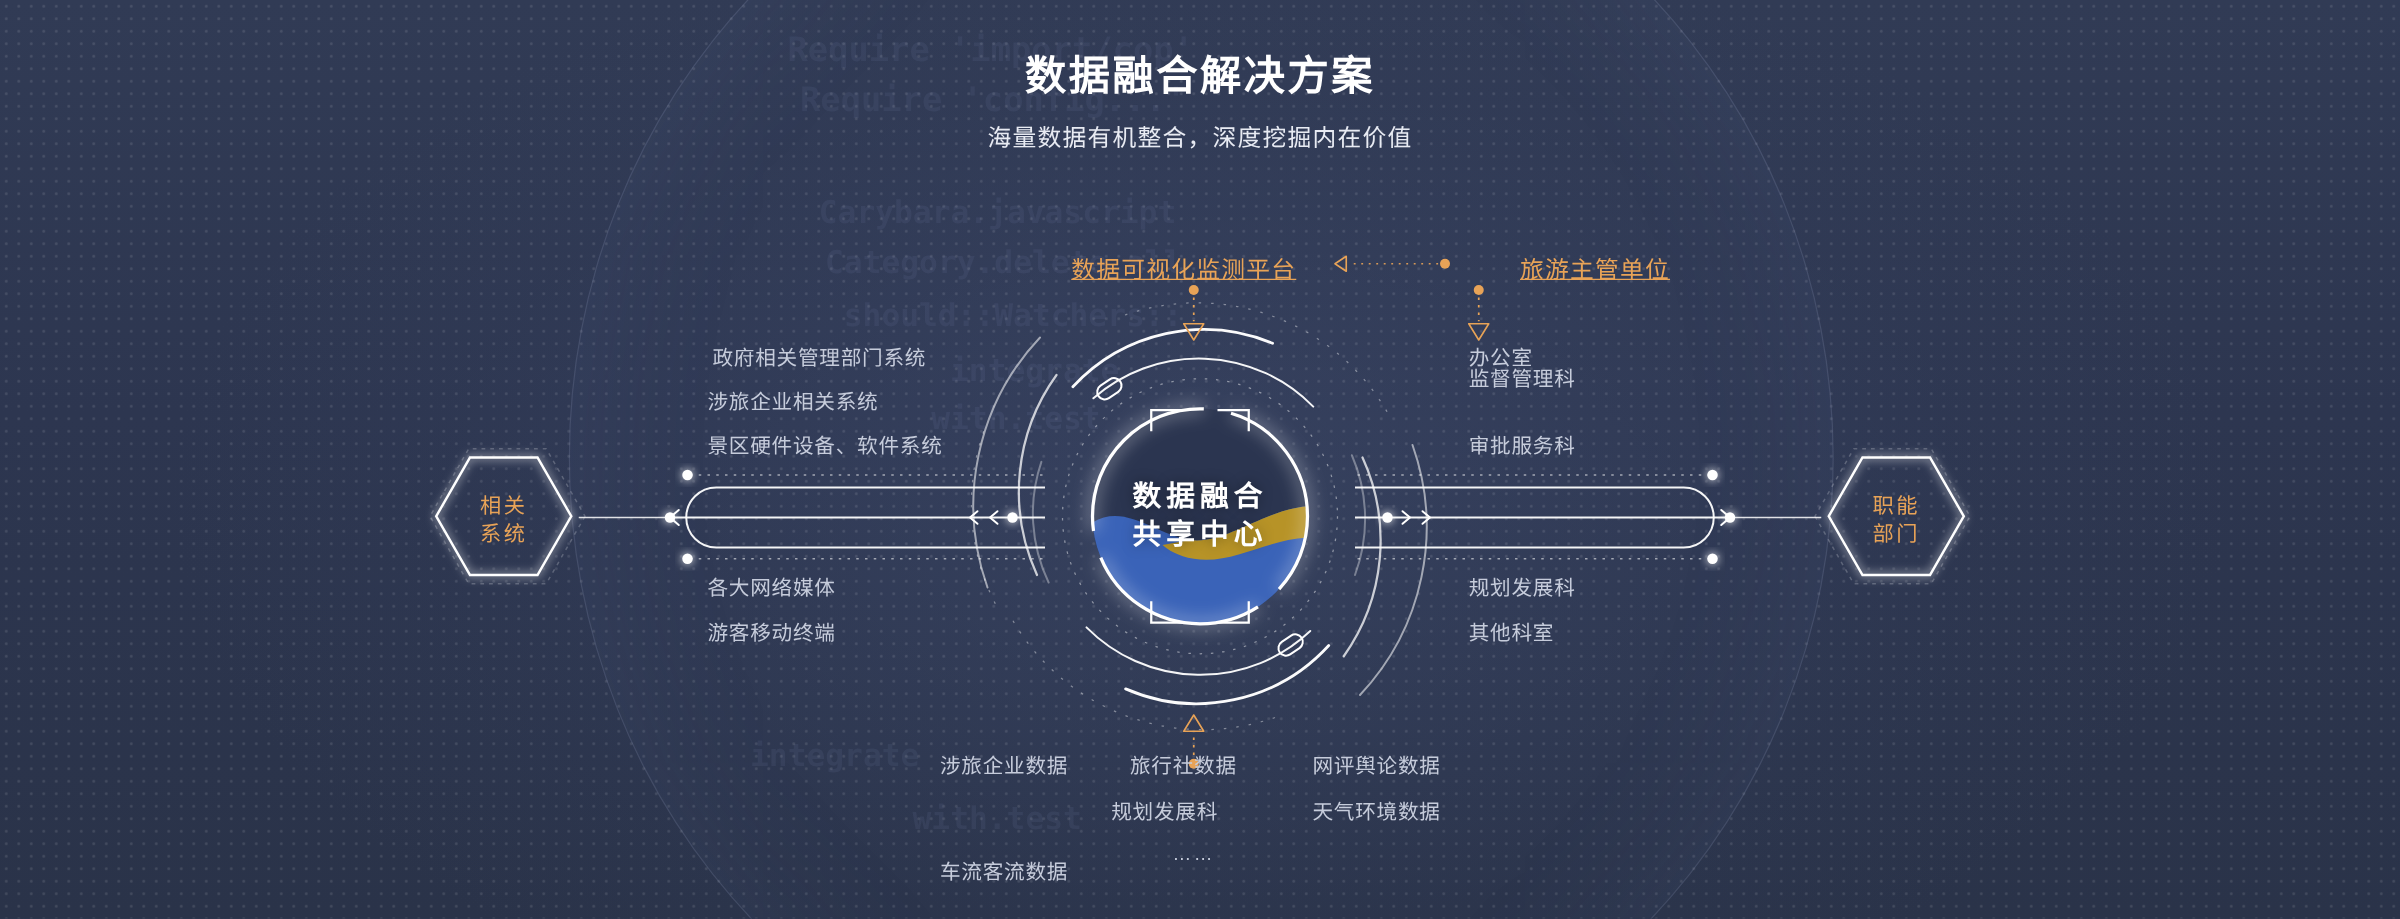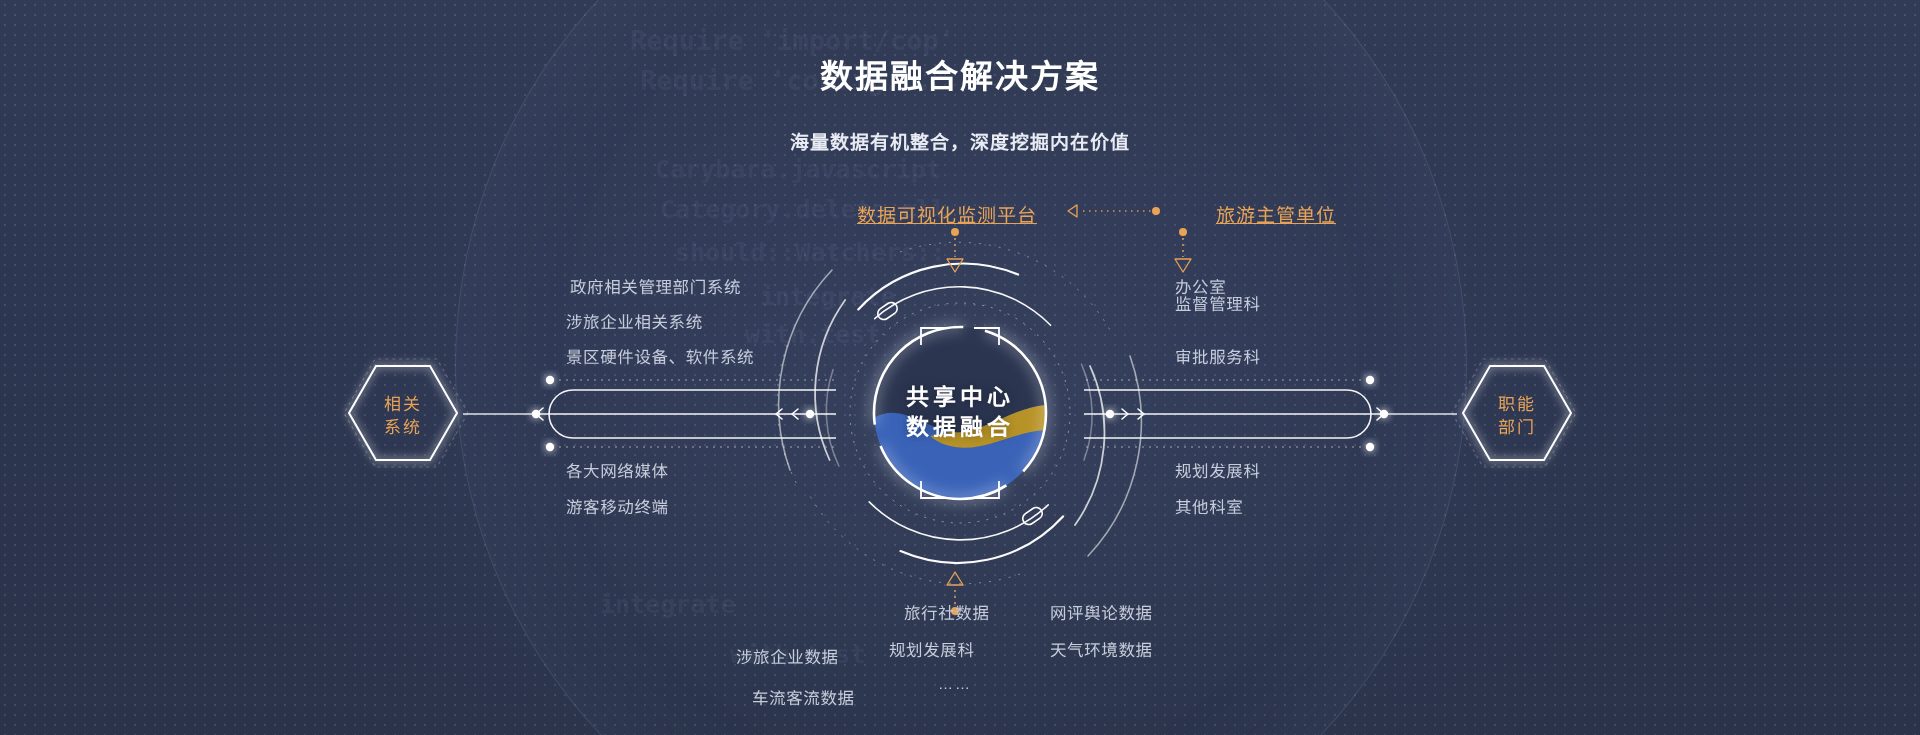--- a/index.html
+++ b/index.html
@@ -37,26 +37,26 @@
   #halo{
     position:absolute;left:455px;top:-160px;width:1010px;height:1050px;
     border-radius:50%;
     border:1px solid rgba(180,195,230,0.16);
     box-shadow:inset 0 0 120px rgba(120,140,190,0.10);
     pointer-events:none;
   }
   
   #header{position:absolute;left:0;top:0;width:1920px;text-align:center;}
   #page-title{
-    margin:16px;padding-top:41px;
+    margin:0;padding-top:41px;
     font-size:33px;font-weight:bold;color:#ffffff;letter-spacing:2px;line-height:1.2;
   }
   #page-subtitle{
     margin:0;padding-top:14px;
-    font-size:19px;color:#e8ebf3;letter-spacing:1px;font-weight:bold;
+    font-size:19px;color:#e8ebf3;letter-spacing:1px;font-weight:normal;
   }
   
   #art{position:absolute;left:0;top:0;width:1920px;height:735px;pointer-events:none;}
   
   .lbl{position:absolute;color:#c6ccdb;font-size:16.5px;letter-spacing:0.6px;white-space:nowrap;line-height:1;}
   .top-orange{position:absolute;font-size:19px;color:#e8a357;letter-spacing:1px;white-space:nowrap;text-decoration:underline;}
   .hexlabel{
     position:absolute;text-align:center;color:#e8a357;font-size:17px;
     line-height:23px;letter-spacing:2px;white-space:nowrap;
   }
@@ -273,25 +273,25 @@
   <div class="hexlabel" style="left:349px;top:393px;width:108px;">
     <div>相关</div>
     <div>系统</div>
   </div>
   <div class="hexlabel" style="left:1463px;top:393px;width:108px;">
     <div>职能</div>
     <div>部门</div>
   </div>
 
   <div id="center-text" style="top:382px;">
+    <div class="ct-line">数据融合</div>
     <div class="ct-line">共享中心</div>
-    <div class="ct-line">数据融合</div>
-  </div>
-
-  <div class="lbl" style="left:736px;top:605px;margin-top:44px;">涉旅企业数据</div>
+  </div>
+
+  <div class="lbl" style="left:752px;top:605px;">涉旅企业数据</div>
   <div class="lbl" style="left:904px;top:605px;">旅行社数据</div>
   <div class="lbl" style="left:1050px;top:605px;">网评舆论数据</div>
   <div class="lbl" style="left:752px;top:642px;margin-top:48px;">车流客流数据</div>
   <div class="lbl" style="left:889px;top:642px;">规划发展科</div>
   <div class="lbl" style="left:1050px;top:642px;">天气环境数据</div>
   <div class="dots-ellipsis" style="left:938px;top:675px;">……</div>
 
 </div>
 
 </body></html>

